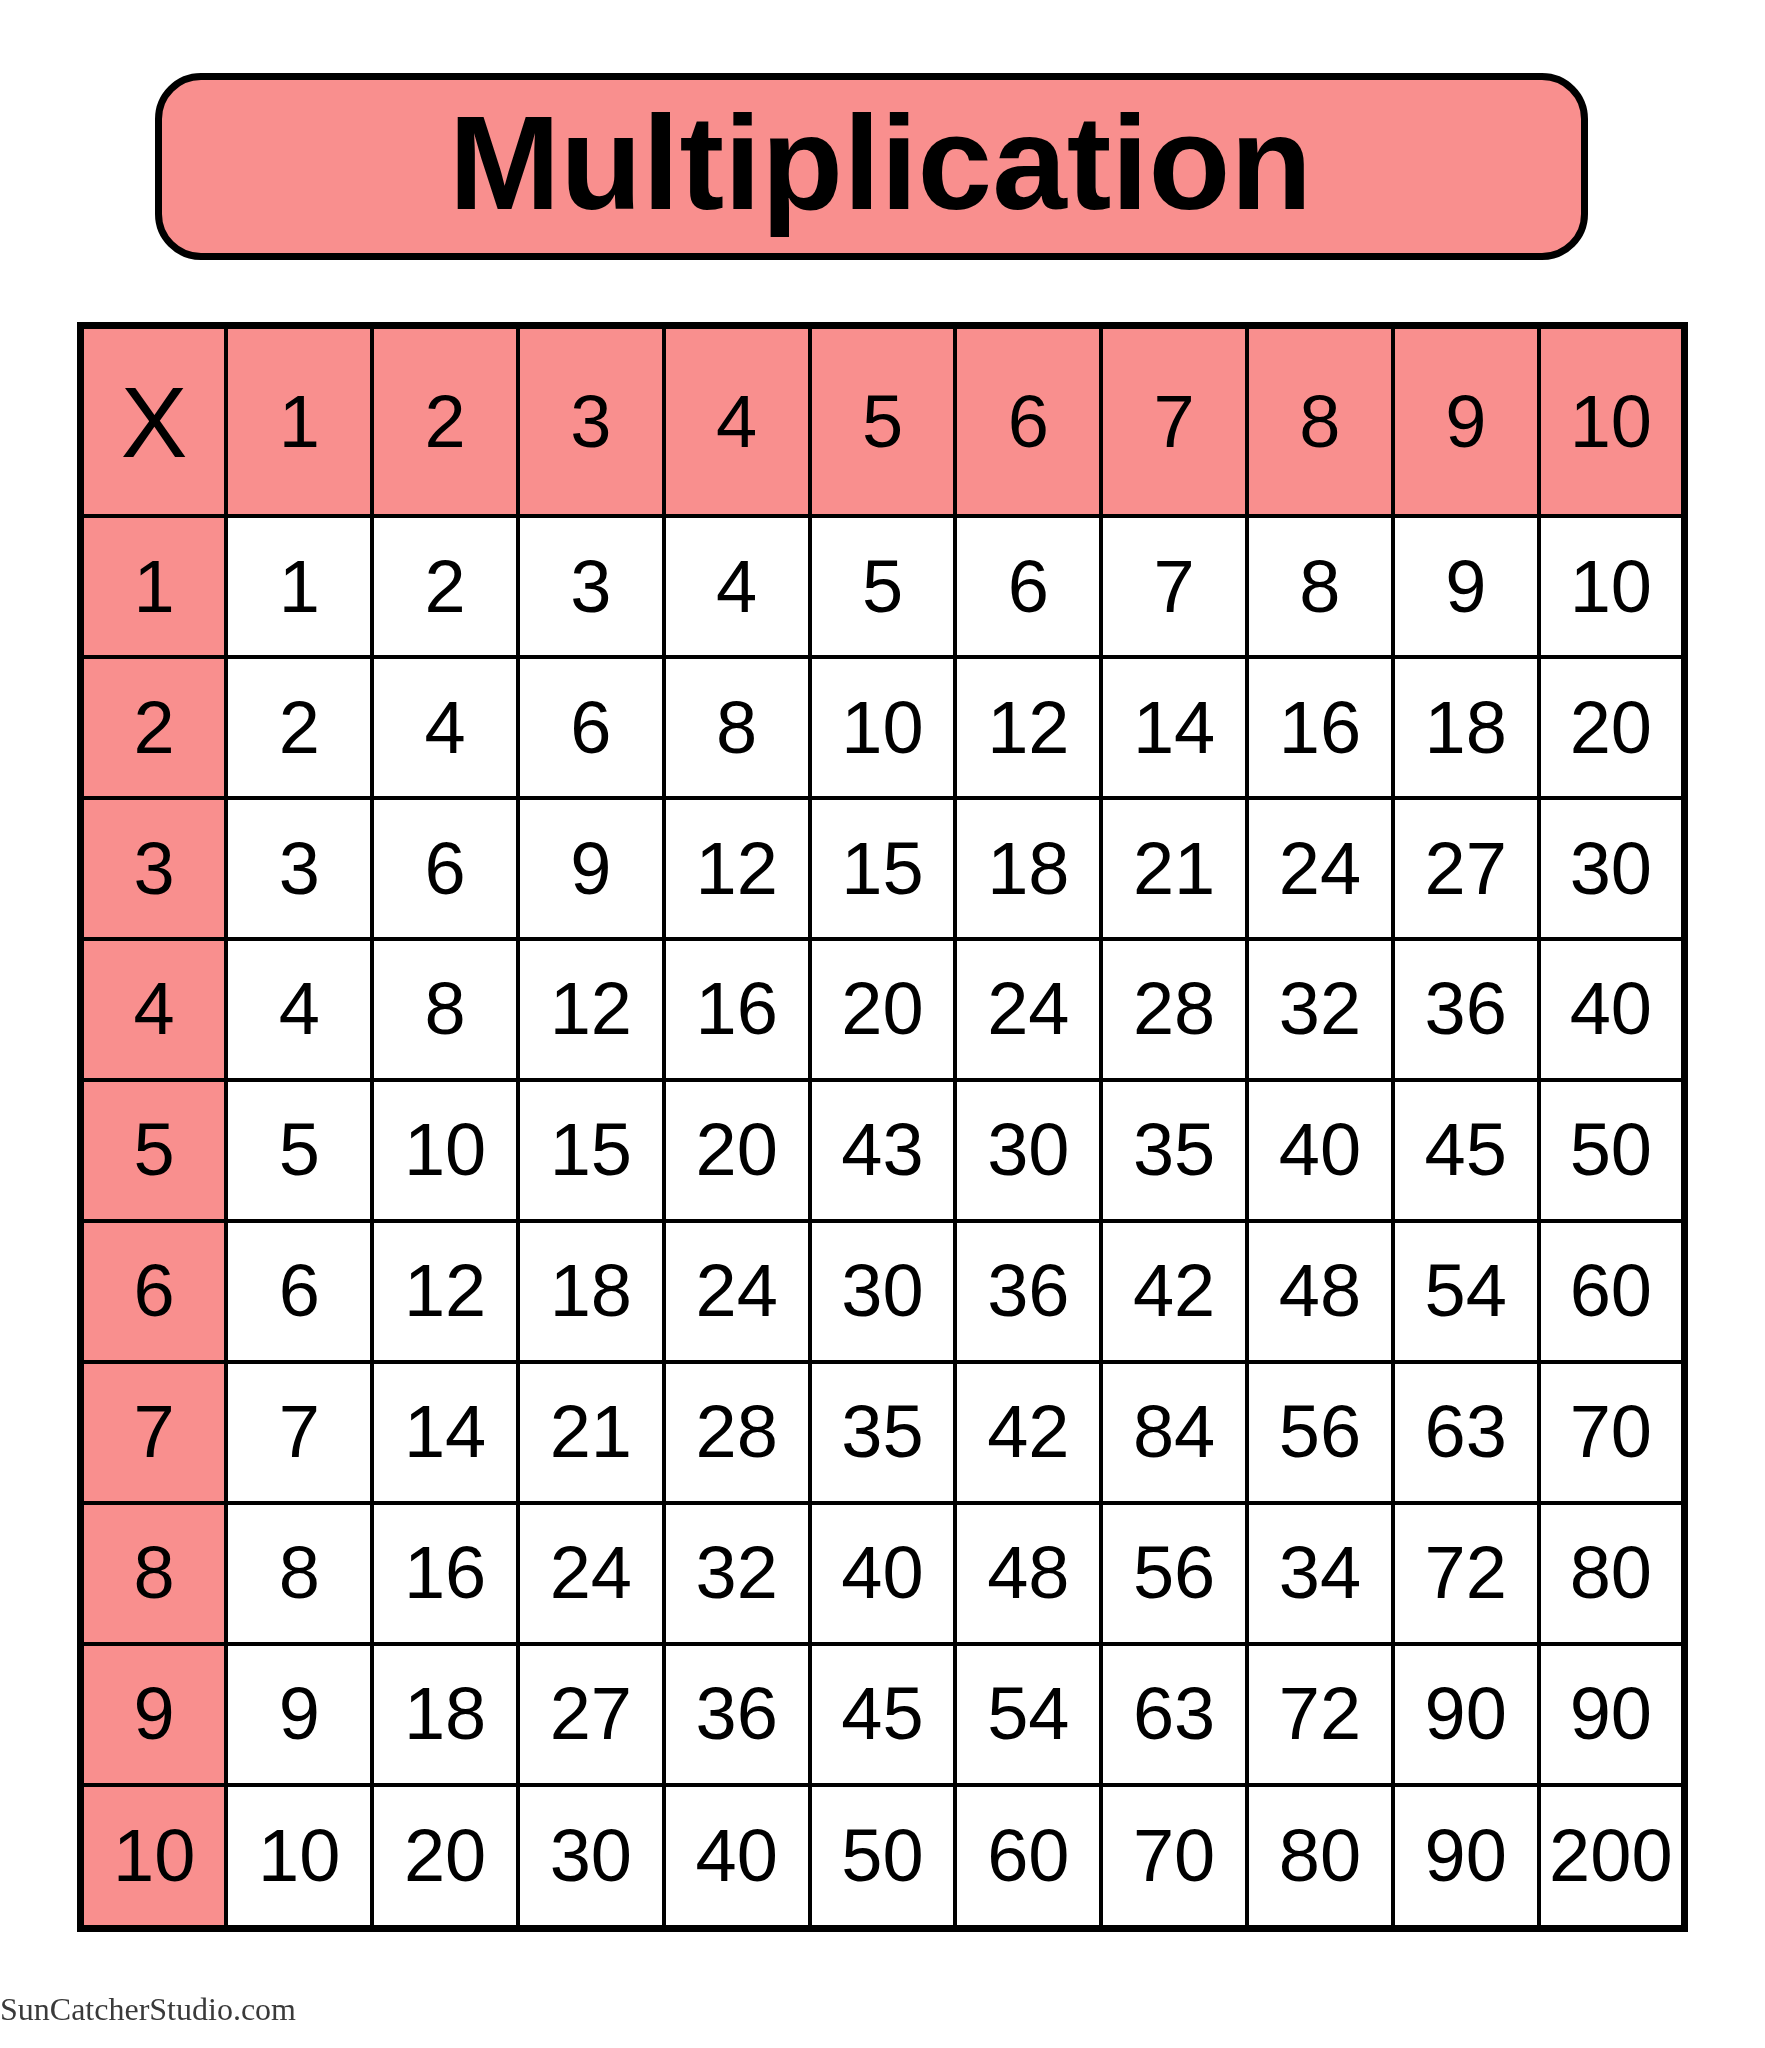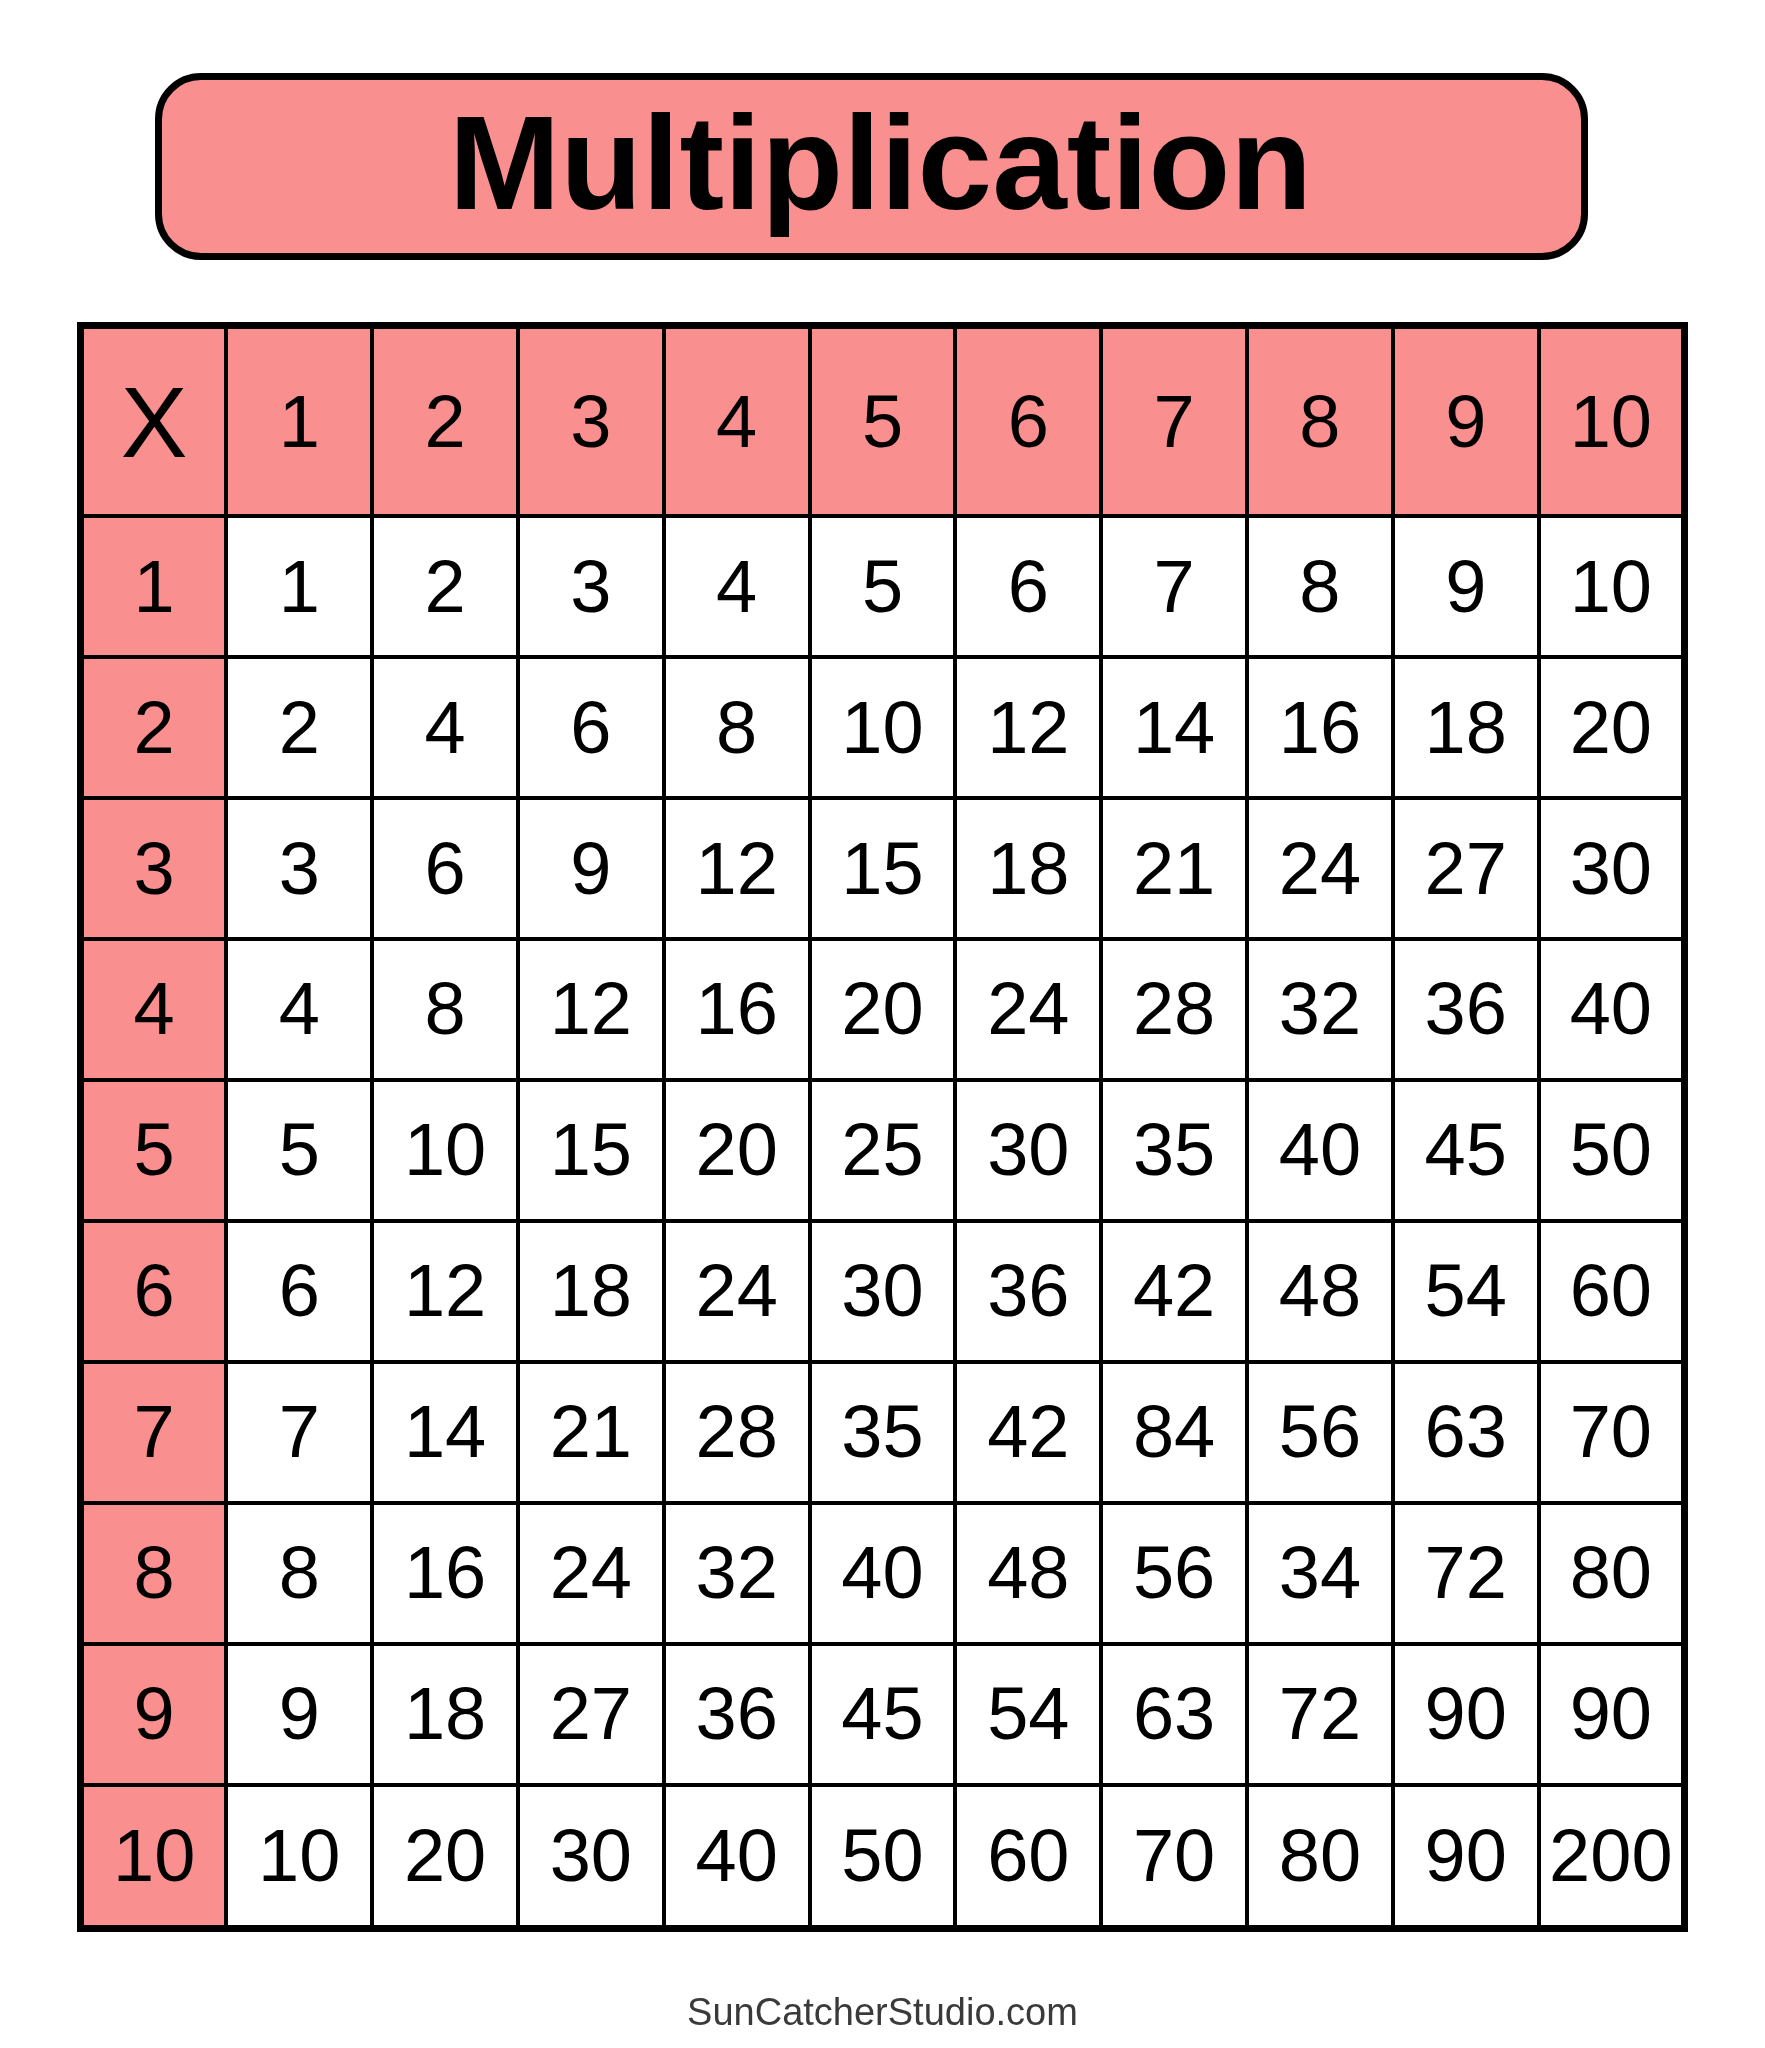--- a/index.html
+++ b/index.html
@@ -58,24 +58,25 @@
     background: var(--accent, #F98F8E);
   }
   table.mult td.corner {
     font-size: 100px;
   }
   .footer {
     position: absolute;
     left: 0;
     top: 1993px;
     width: 100%;
-    text-align: center;
-    font-size: 38px;
+    text-align: left;
+    font-size: 32px;
     color: var(--footer-gray, #3A3A3A);
     line-height: 1;
+    font-family: Liberation Serif, serif;
   }
 </style>
 </head>
 <body>
 
 <div class="page" style="--accent: #F98F8E; --footer-gray: #3A3A3A;">
 
   <div class="title-box">
     <div class="title-text">Multiplication</div>
   </div>
@@ -146,21 +147,21 @@
           <td>32</td>
           <td>36</td>
           <td>40</td>
         </tr>
         <tr>
           <td class="hdr">5</td>
           <td>5</td>
           <td>10</td>
           <td>15</td>
           <td>20</td>
-          <td>25</td>
+          <td>43</td>
           <td>30</td>
           <td>35</td>
           <td>40</td>
           <td>45</td>
           <td>50</td>
         </tr>
         <tr>
           <td class="hdr">6</td>
           <td>6</td>
           <td>12</td>

